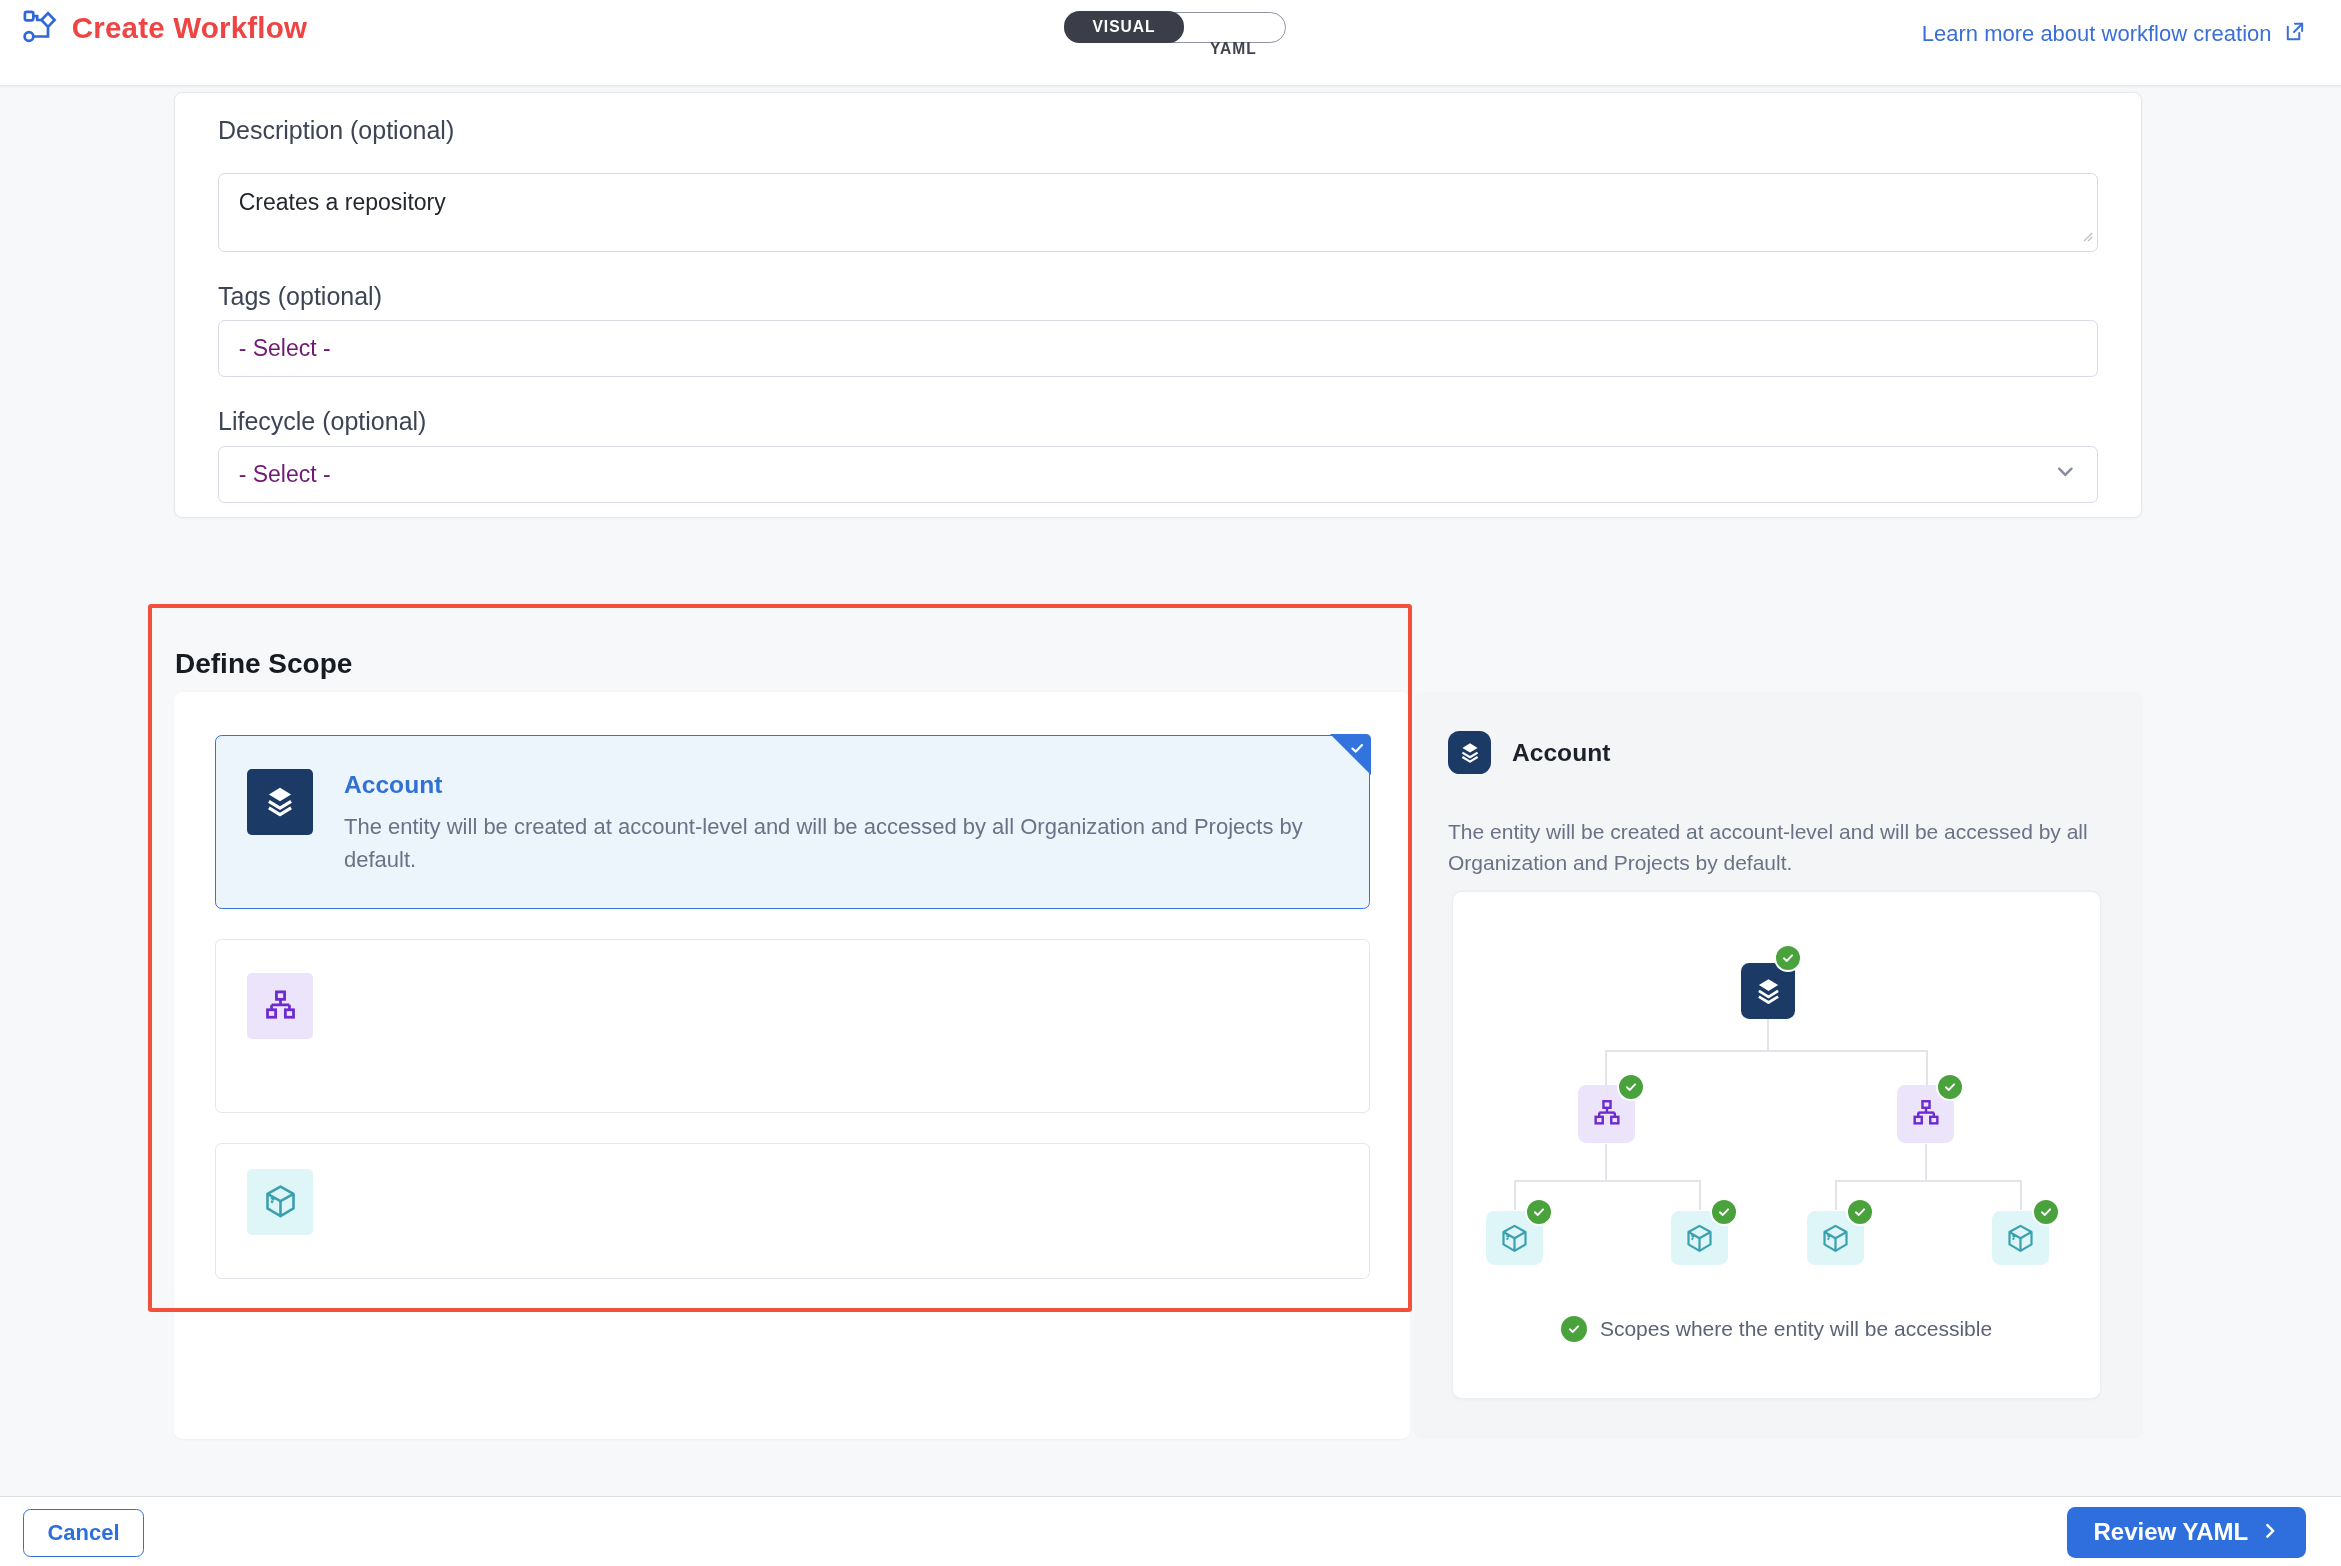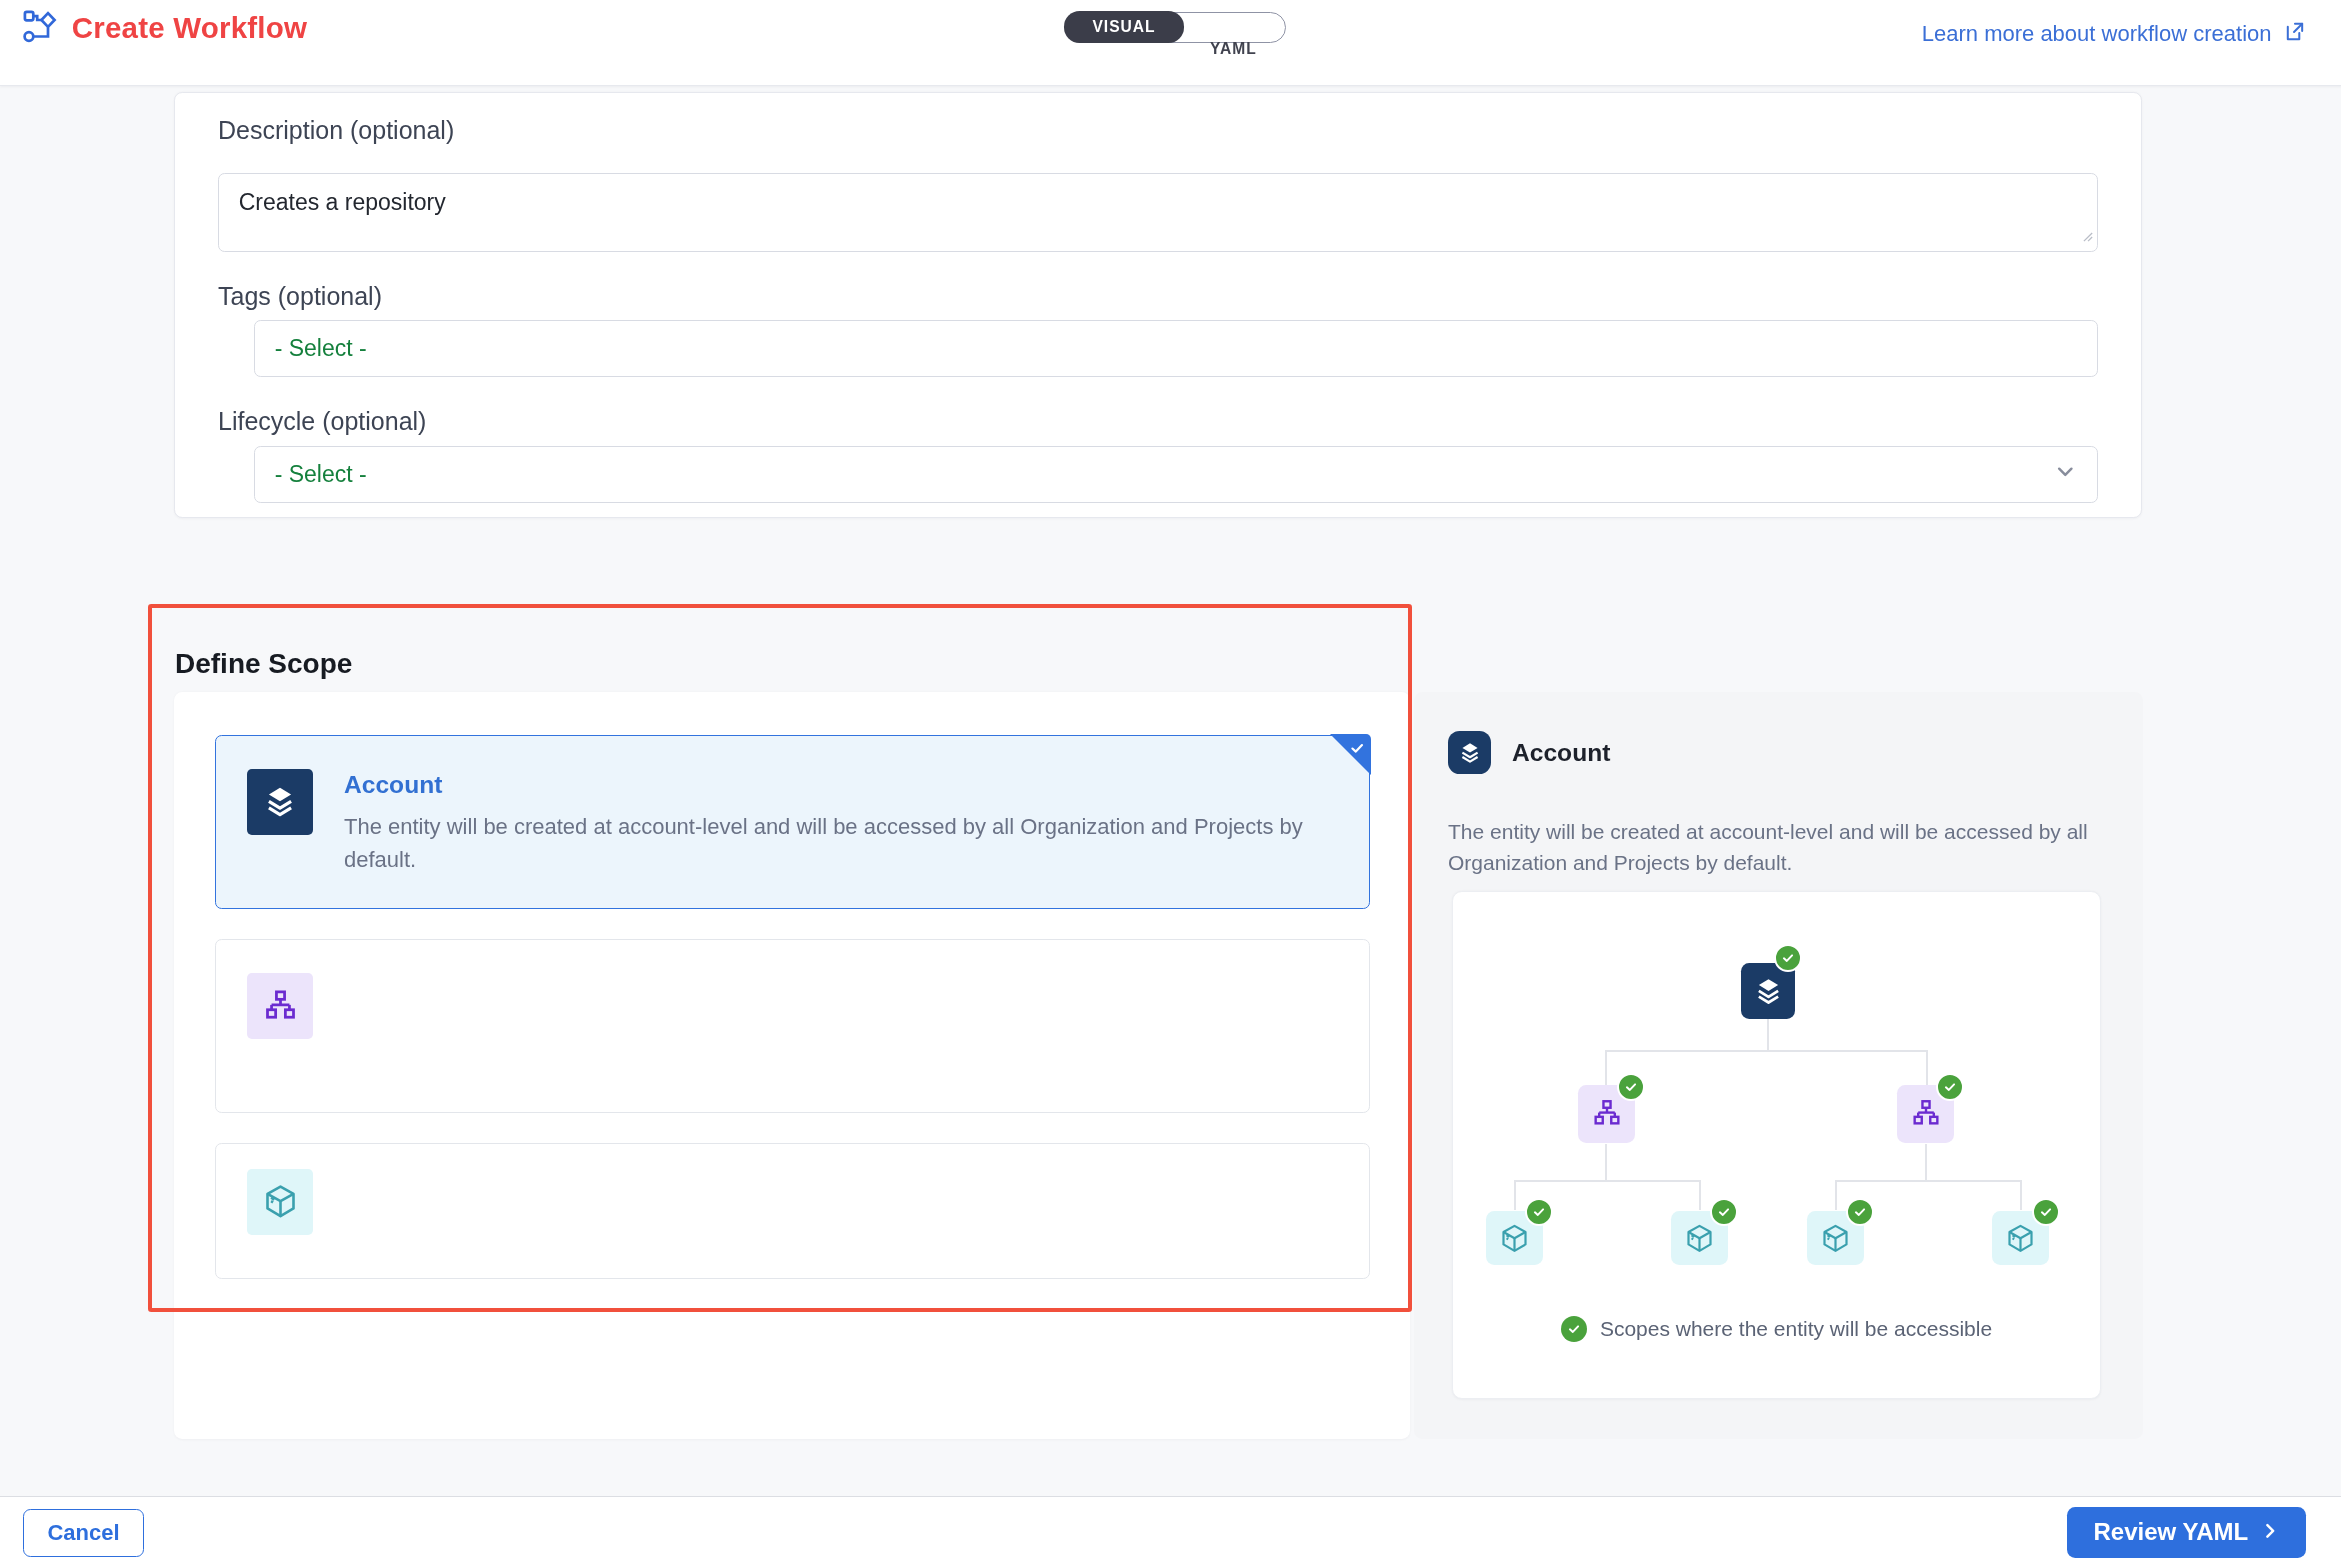--- a/index.html
+++ b/index.html
@@ -24,21 +24,21 @@
              border:0.8px solid #e6e8ee;border-radius:8.2px;box-sizing:border-box;
              padding:23px 43px 0 43px;box-shadow:0 0.8px 2.5px rgba(16,24,40,.04);}
   .field-label{display:block;font-size:25px;color:#3d4454;margin:0 0 9.8px 0;}
   .textarea-wrap{position:relative;margin-bottom:29.5px;margin-top:28px;}
   .desc-textarea{display:block;width:100%;height:79px;box-sizing:border-box;border:0.8px solid #d8dbe3;
                  border-radius:6.6px;padding:14.8px 19.7px;font-size:23px;color:#23272f;resize:none;outline:none;
                  font-family:"Liberation Sans",sans-serif;}
   .resize-handle{position:absolute;right:4.1px;bottom:6.6px;}
   .select-box{height:57px;border:0.8px solid #d8dbe3;border-radius:6.6px;background:#fff;display:flex;
               align-items:center;justify-content:space-between;padding:0 19.7px;box-sizing:border-box;
-              font-size:23px;color:#15803d;cursor:pointer;margin-left:36px;}
+              font-size:23px;color:#701a75;cursor:pointer;}
   .mb36{margin-bottom:29.5px;}
 
   
   .annotation-rect{position:absolute;left:148px;top:604px;width:1264px;height:708px;box-sizing:border-box;
                    border:4.1px solid #f1503c;border-radius:3.3px;z-index:6;pointer-events:none;}
   .scope-heading{position:absolute;left:175px;top:625px;font-size:28px;font-weight:700;color:#171b22;}
   .options-panel{position:absolute;left:174px;top:692px;width:1236px;height:747px;background:#fff;
                  border-radius:8.2px;box-shadow:0 0.8px 2.5px rgba(16,24,40,.04);}
   .option-card{position:absolute;left:41px;width:1155px;border:1.6px solid #e3e6eb;border-radius:6.6px;
                background:#fff;box-sizing:border-box;display:flex;gap:31px;padding:33px 33px 0 31px;cursor:pointer;}

